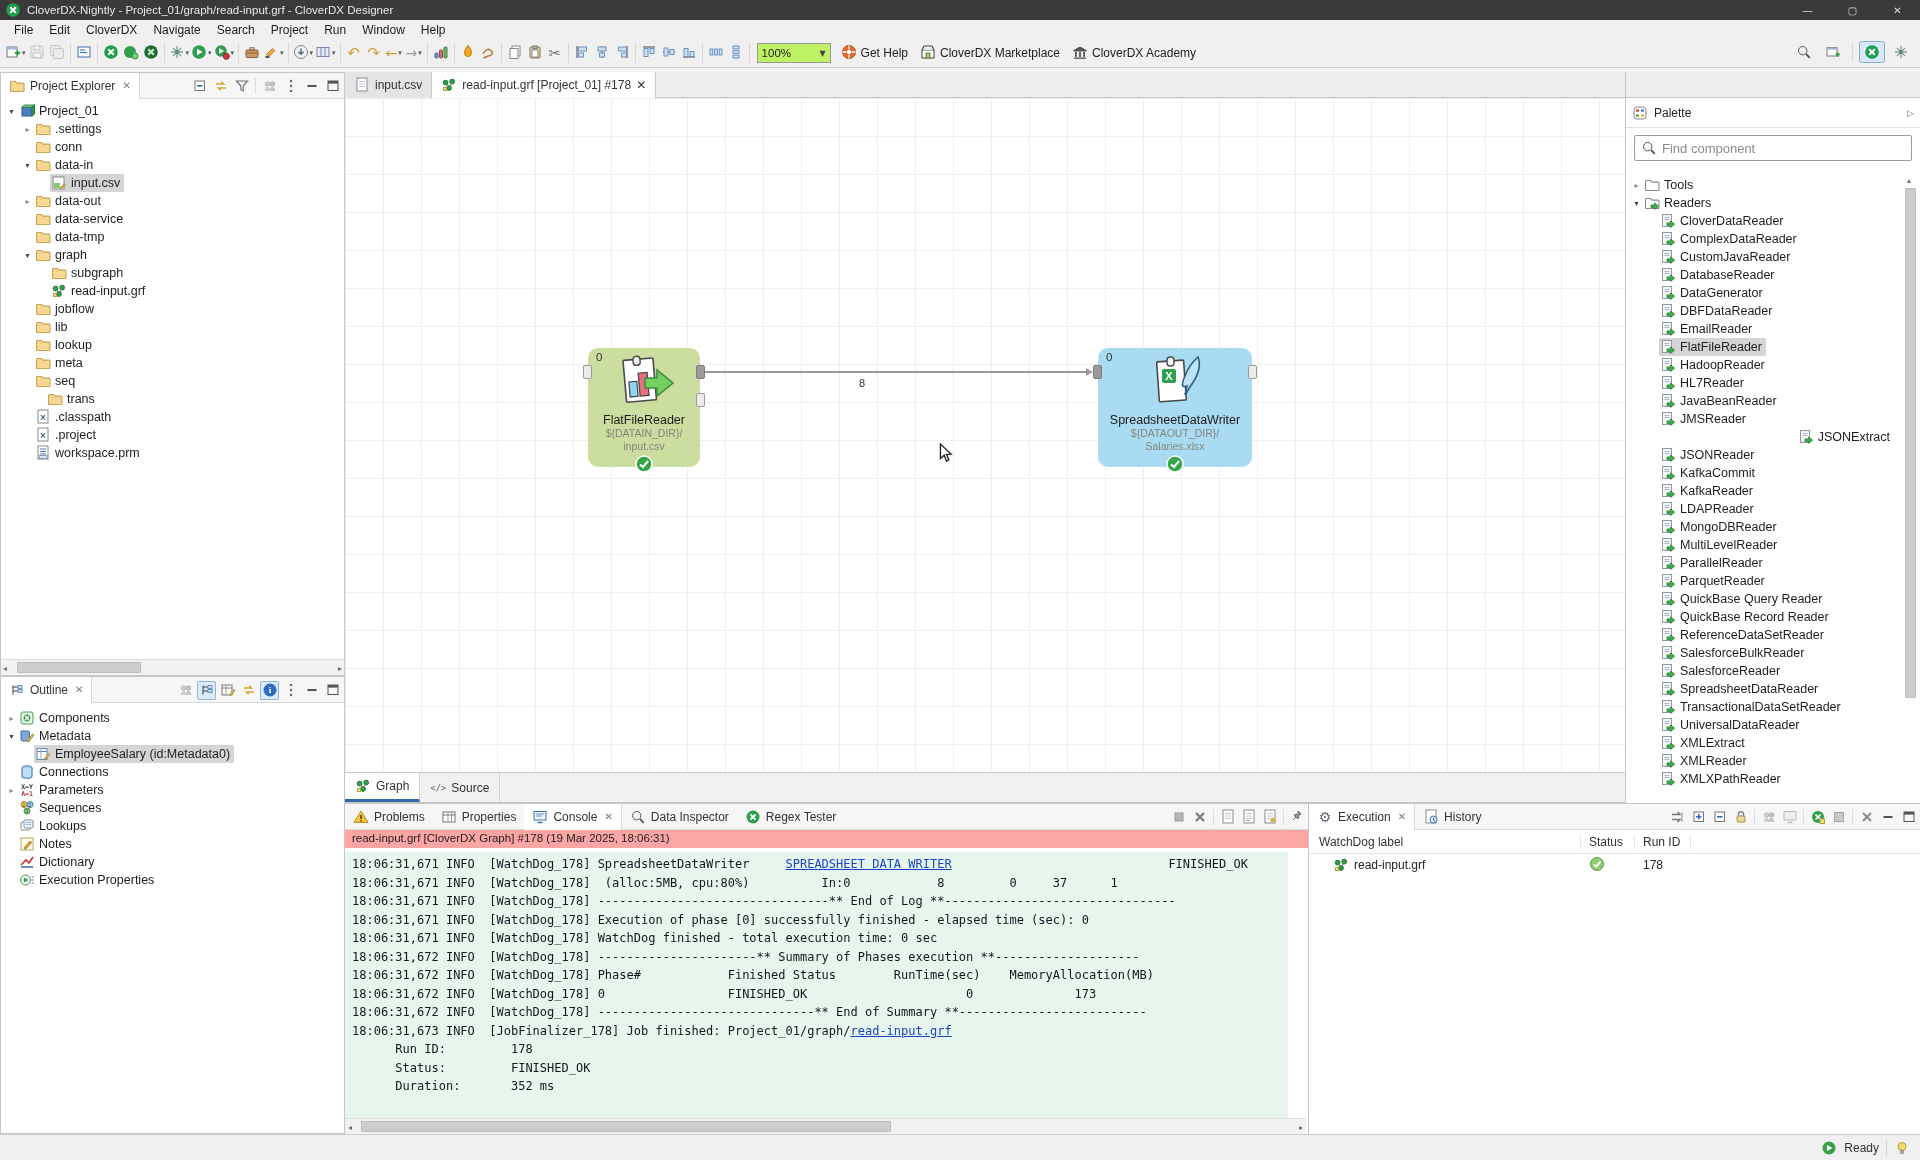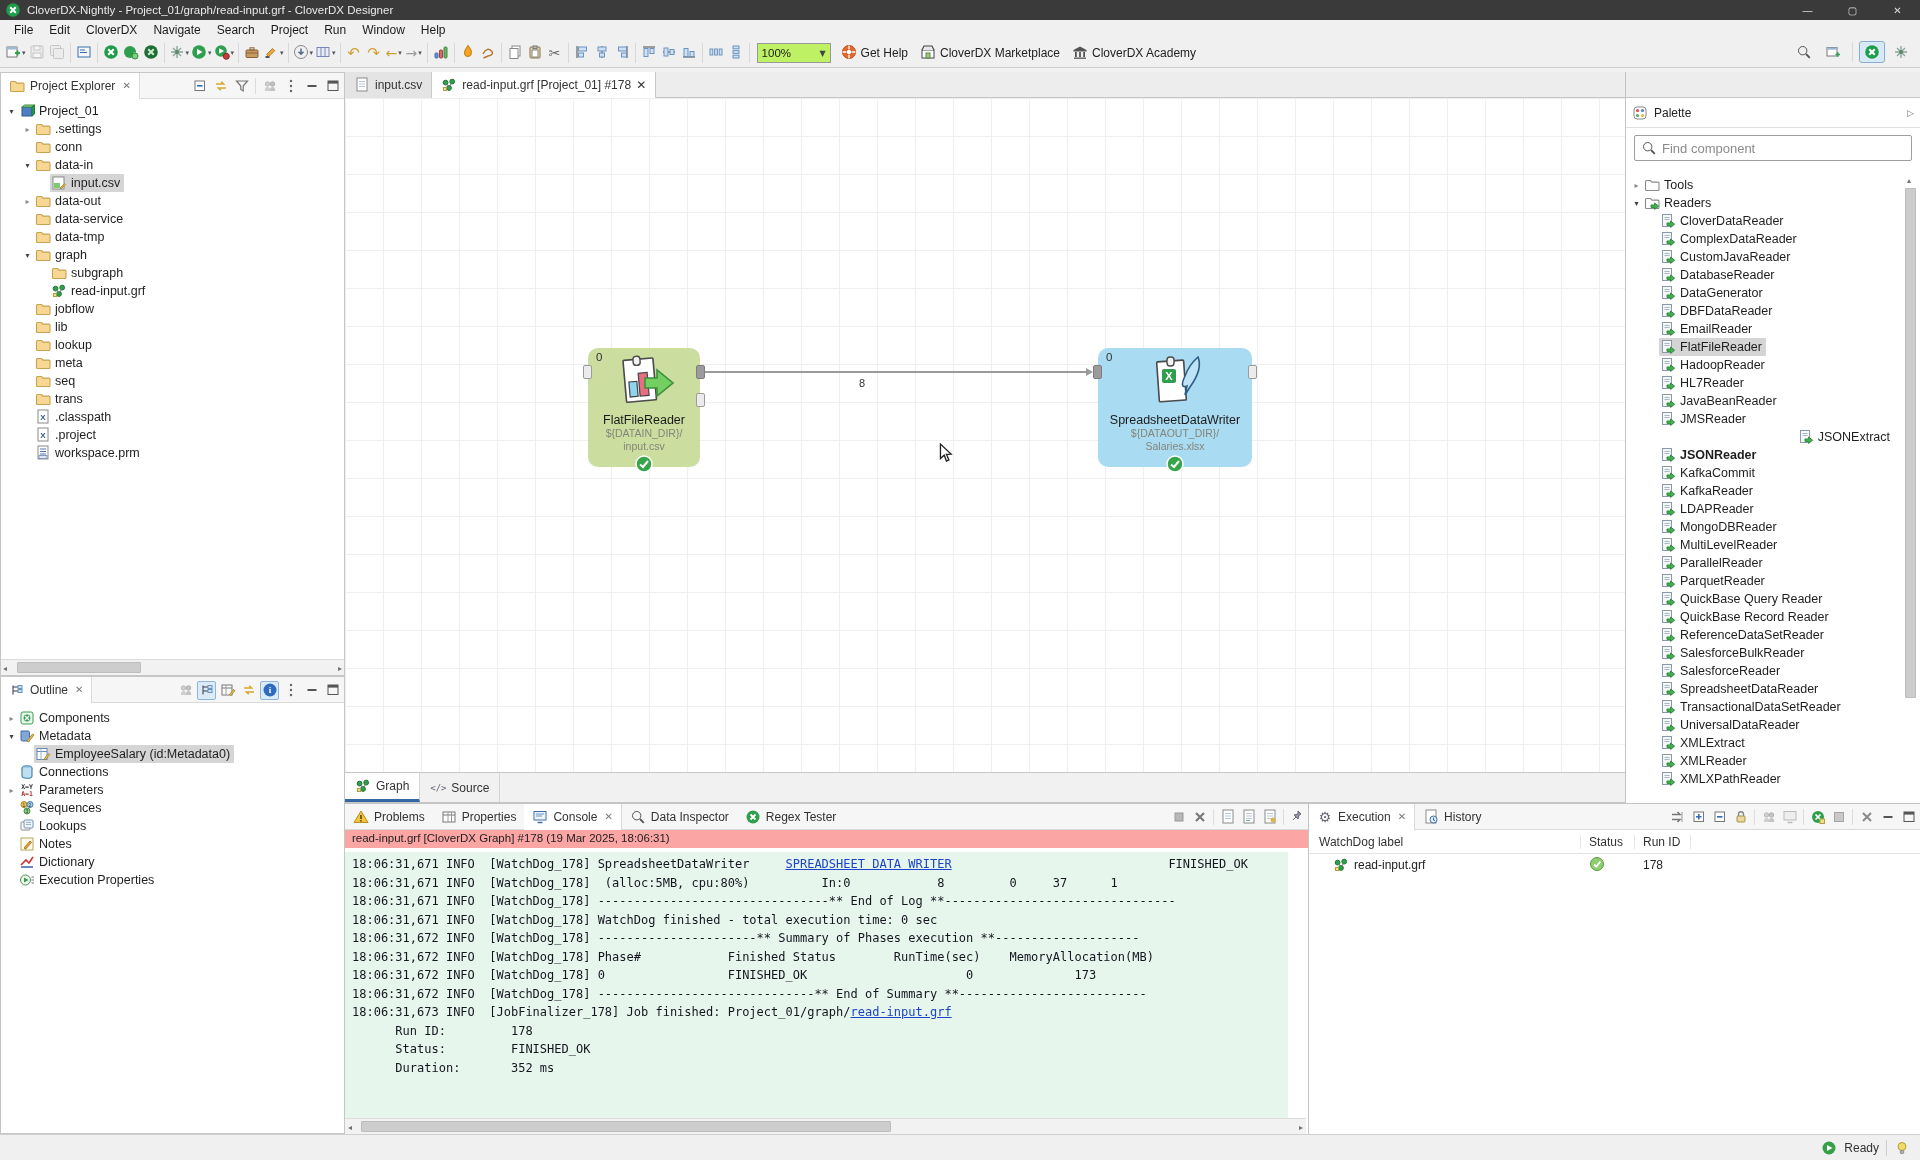--- a/index.html
+++ b/index.html
@@ -643,21 +643,21 @@
           <span class="tarrow"></span>
           <span class="tbox">
             <span class="ticon">
               <svg width="16" height="16" viewBox="0 0 16 16">
                 <path d="M1.5 4.5 q0-1 1-1 h4 l1.5 1.6 h6 q1 0 1 1 v6.4 q0 1-1 1 h-11.5 q-1 0-1-1 z" fill="#f7d794" stroke="#c9a24e" stroke-width="1.1"></path>
               </svg>
             </span>
             <span class="tlabel">seq</span>
           </span>
         </div>
-        <div class="trow" style="padding-left: 20px;">
+        <div class="trow" style="padding-left: 32px;">
           <span class="tarrow"></span>
           <span class="tbox">
             <span class="ticon">
               <svg width="16" height="16" viewBox="0 0 16 16">
                 <path d="M1.5 4.5 q0-1 1-1 h4 l1.5 1.6 h6 q1 0 1 1 v6.4 q0 1-1 1 h-11.5 q-1 0-1-1 z" fill="#f7d794" stroke="#c9a24e" stroke-width="1.1"></path>
               </svg>
             </span>
             <span class="tlabel">trans</span>
           </span>
         </div>
@@ -1251,21 +1251,21 @@
               <svg width="16" height="16" viewBox="0 0 16 16">
                 <rect x="2.5" y="1.5" width="9" height="12" fill="#f4f6f8" stroke="#8a99a8"></rect>
                 <line x1="4.5" y1="4.5" x2="9.5" y2="4.5" stroke="#a9b6c3" stroke-width="1"></line>
                 <line x1="4.5" y1="6.5" x2="9.5" y2="6.5" stroke="#a9b6c3" stroke-width="1"></line>
                 <path d="M7 10 h3.6 v-2 l4 3.2 -4 3.2 v-2 H7 z" fill="#46b053" stroke="#2f8a3c" stroke-width="1"></path>
               </svg>
             </span>
             <span class="tlabel">JSONExtract</span>
           </span>
         </div>
-        <div class="trow" style="padding-left: 20px; font-weight: bold;">
+        <div class="trow" style="padding-left: 20px;">
           <span class="tarrow"></span>
           <span class="tbox">
             <span class="ticon">
               <svg width="16" height="16" viewBox="0 0 16 16">
                 <rect x="2.5" y="1.5" width="9" height="12" fill="#f4f6f8" stroke="#8a99a8"></rect>
                 <line x1="4.5" y1="4.5" x2="9.5" y2="4.5" stroke="#a9b6c3" stroke-width="1"></line>
                 <line x1="4.5" y1="6.5" x2="9.5" y2="6.5" stroke="#a9b6c3" stroke-width="1"></line>
                 <path d="M7 10 h3.6 v-2 l4 3.2 -4 3.2 v-2 H7 z" fill="#46b053" stroke="#2f8a3c" stroke-width="1"></path>
               </svg>
             </span>
@@ -1654,20 +1654,21 @@
               <rect x="3" y="3" width="10" height="2.6" fill="#555"></rect>
             </svg>
           </span>
         </span>
     </div>
     <div class="con-info">read-input.grf [CloverDX Graph] #178 (19 Mar 2025, 18:06:31)</div>
     <div class="con-log">
         <div class="con-line"><span>18:06:31,671 INFO  [WatchDog_178] SpreadsheetDataWriter     </span><span class="lnk">SPREADSHEET DATA WRITER</span><span>                              FINISHED_OK</span></div>
         <div class="con-line"><span>18:06:31,671 INFO  [WatchDog_178]  (alloc:5MB, cpu:80%)          In:0            8         0     37      1</span></div>
         <div class="con-line"><span>18:06:31,671 INFO  [WatchDog_178] --------------------------------** End of Log **--------------------------------</span></div>
+        <div class="con-line"><span>18:06:31,671 INFO  [WatchDog_178] Execution of phase [0] successfully finished - elapsed time (sec): 0</span></div>
         <div class="con-line"><span>18:06:31,671 INFO  [WatchDog_178] WatchDog finished - total execution time: 0 sec</span></div>
         <div class="con-line"><span>18:06:31,672 INFO  [WatchDog_178] ----------------------** Summary of Phases execution **--------------------</span></div>
         <div class="con-line"><span>18:06:31,672 INFO  [WatchDog_178] Phase#            Finished Status        RunTime(sec)    MemoryAllocation(MB)</span></div>
         <div class="con-line"><span>18:06:31,672 INFO  [WatchDog_178] 0                 FINISHED_OK                      0              173</span></div>
         <div class="con-line"><span>18:06:31,672 INFO  [WatchDog_178] ------------------------------** End of Summary **--------------------------</span></div>
         <div class="con-line"><span>18:06:31,673 INFO  [JobFinalizer_178] Job finished: Project_01/graph/</span><span class="lnk">read-input.grf</span></div>
         <div class="con-line"><span>      Run ID:         178</span></div>
         <div class="con-line"><span>      Status:         FINISHED_OK</span></div>
         <div class="con-line"><span>      Duration:       352 ms</span></div>
       </div>

